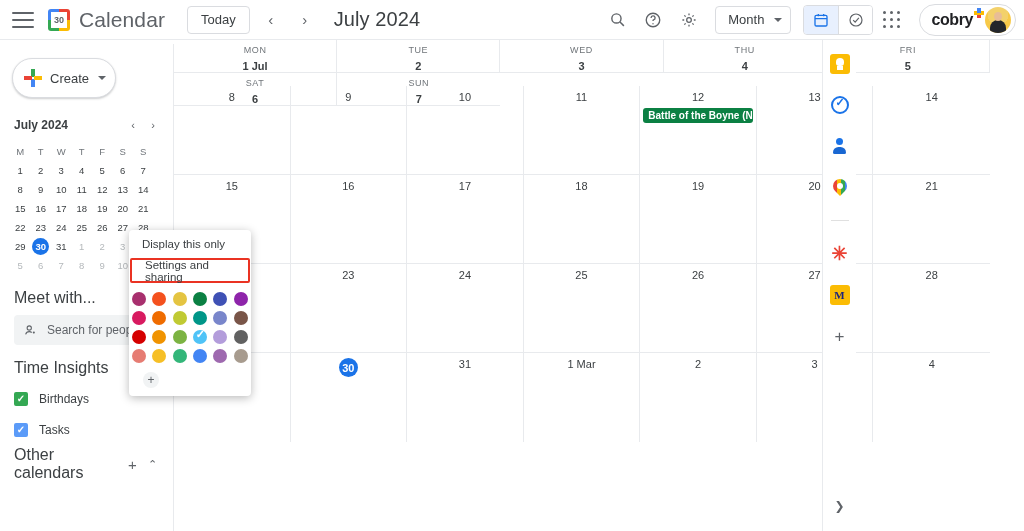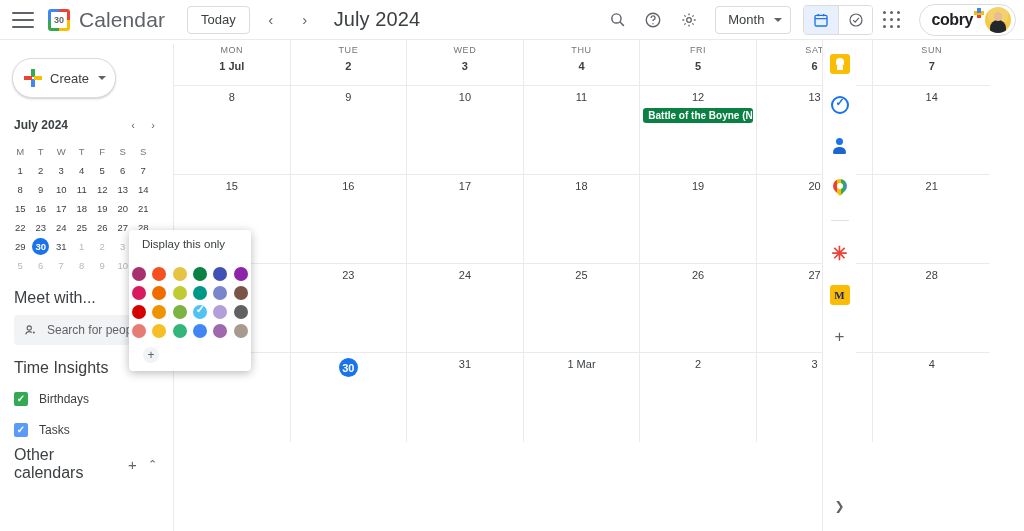--- a/index.html
+++ b/index.html
@@ -116,21 +116,21 @@
   .cbx { width: 14px; height: 14px; border-radius: 2px; flex: none;
     display: flex; align-items: center; justify-content: center; cursor: pointer; }
   .cbx.checked::after { content: "✓"; color: #fff; font-size: 10px; font-weight: bold; line-height: 1; }
   .cbx.empty { background: #fff; }
   .cal-name { font-size: 12px; color: #3c4043; margin-left: 11px; white-space: nowrap; }
   .sb-plusicon { margin-left: auto; color: #5f6368; font-size: 15px; cursor: pointer; width: 20px; text-align: center; }
   .sb-chev { color: #5f6368; font-size: 11px; cursor: pointer; width: 22px; text-align: center; margin-right: 10px; }
 
   
   .grid-wrap { position: absolute; top: 40px; left: 174px; width: 816px; height: 491px; background: #fff; }
-  .dow-head { display: grid; grid-template-columns: repeat(7, 1fr); height: 46px; }
+  .dow-head { display: grid; grid-template-columns: repeat(5, 1fr); height: 46px; }
   .dow-cell { border-right: 1px solid #e8eaed; border-bottom: 1px solid #e8eaed;
     display: flex; flex-direction: column; align-items: center; padding-top: 5px; }
   .dow-cell:last-child { border-right: none; }
   .dow-name { font-size: 9px; color: #70757a; letter-spacing: .6px; }
   .dow-num { font-size: 11px; color: #3c4043; margin-top: 5px; font-weight: bold; }
 
   .weeks { display: grid; grid-template-rows: repeat(5, 1fr); height: 445px; }
   .week { display: grid; grid-template-columns: repeat(7, 1fr); border-bottom: 1px solid #e8eaed; }
   .week:last-child { border-bottom: none; }
   .day-cell { border-right: 1px solid #e8eaed; position: relative;
@@ -625,20 +625,21 @@
     <div class="rail-icon ic-maps"></div>
     <div class="rail-div"></div>
     <div class="rail-icon ic-ast">✳</div>
     <div class="rail-icon ic-yellow">M</div>
     <div class="rail-icon ic-plus">+</div>
     <div class="rail-expand">❯</div>
   </div>
 
   <div class="ctx">
     <div class="ctx-item">Display this only</div>
+    <div class="ctx-item hl">Settings and sharing</div>
     <div class="swatches" id="swatches">
         <div class="sw" style="background: rgb(168, 48, 110);"></div>
         <div class="sw" style="background: rgb(244, 81, 30);"></div>
         <div class="sw" style="background: rgb(228, 196, 65);"></div>
         <div class="sw" style="background: rgb(11, 128, 67);"></div>
         <div class="sw" style="background: rgb(63, 81, 181);"></div>
         <div class="sw" style="background: rgb(142, 36, 170);"></div>
         <div class="sw" style="background: rgb(216, 27, 96);"></div>
         <div class="sw" style="background: rgb(239, 108, 0);"></div>
         <div class="sw" style="background: rgb(192, 202, 51);"></div>

